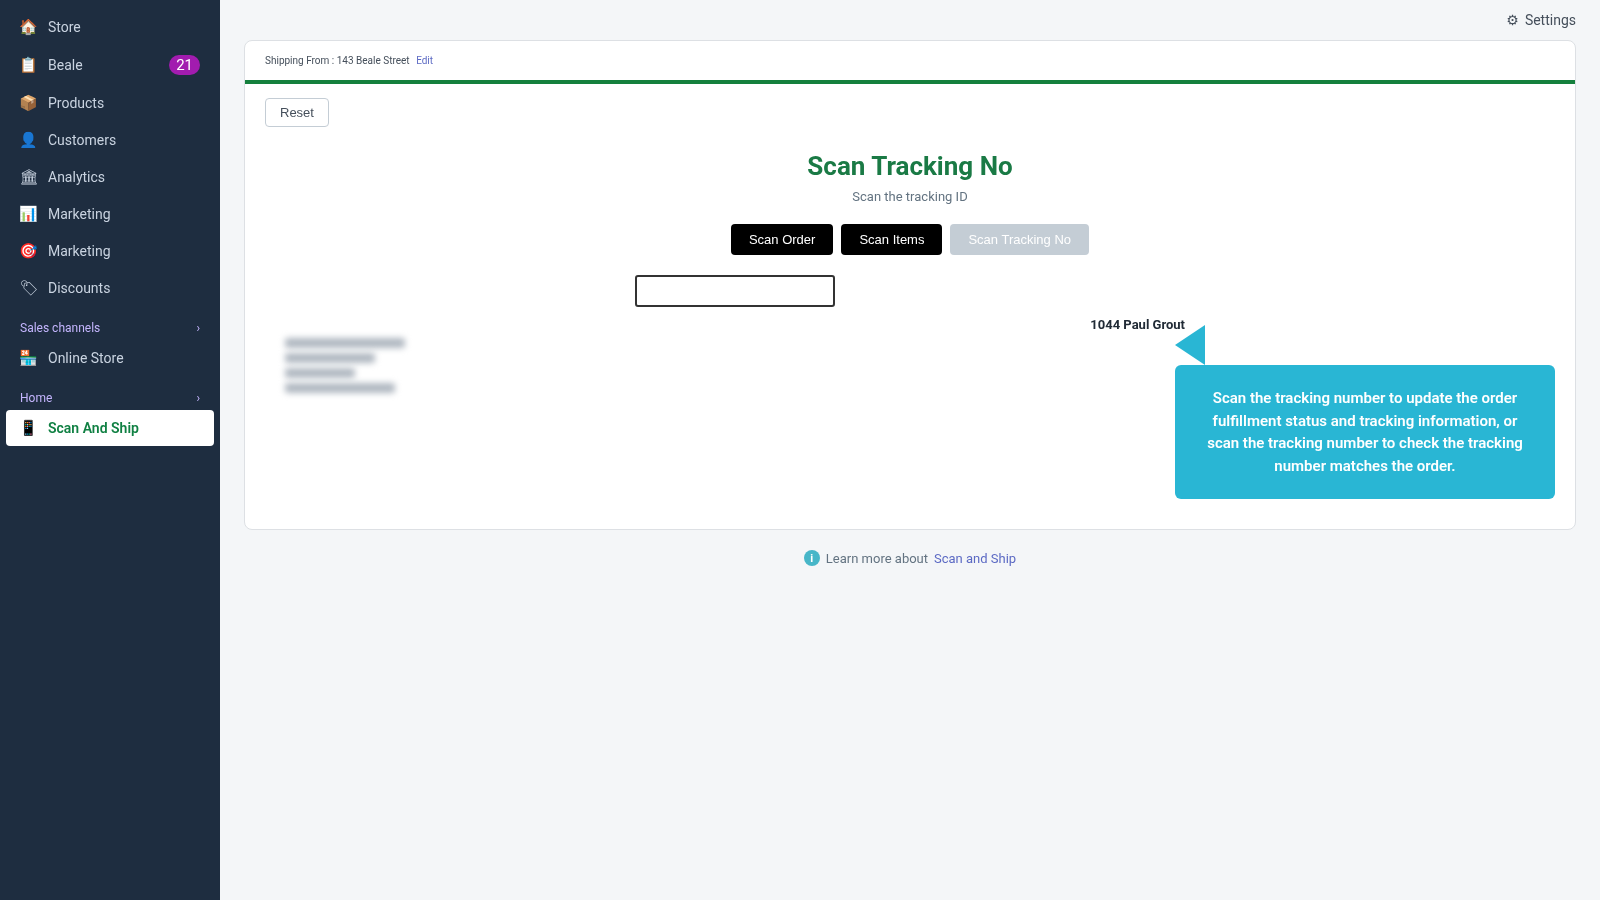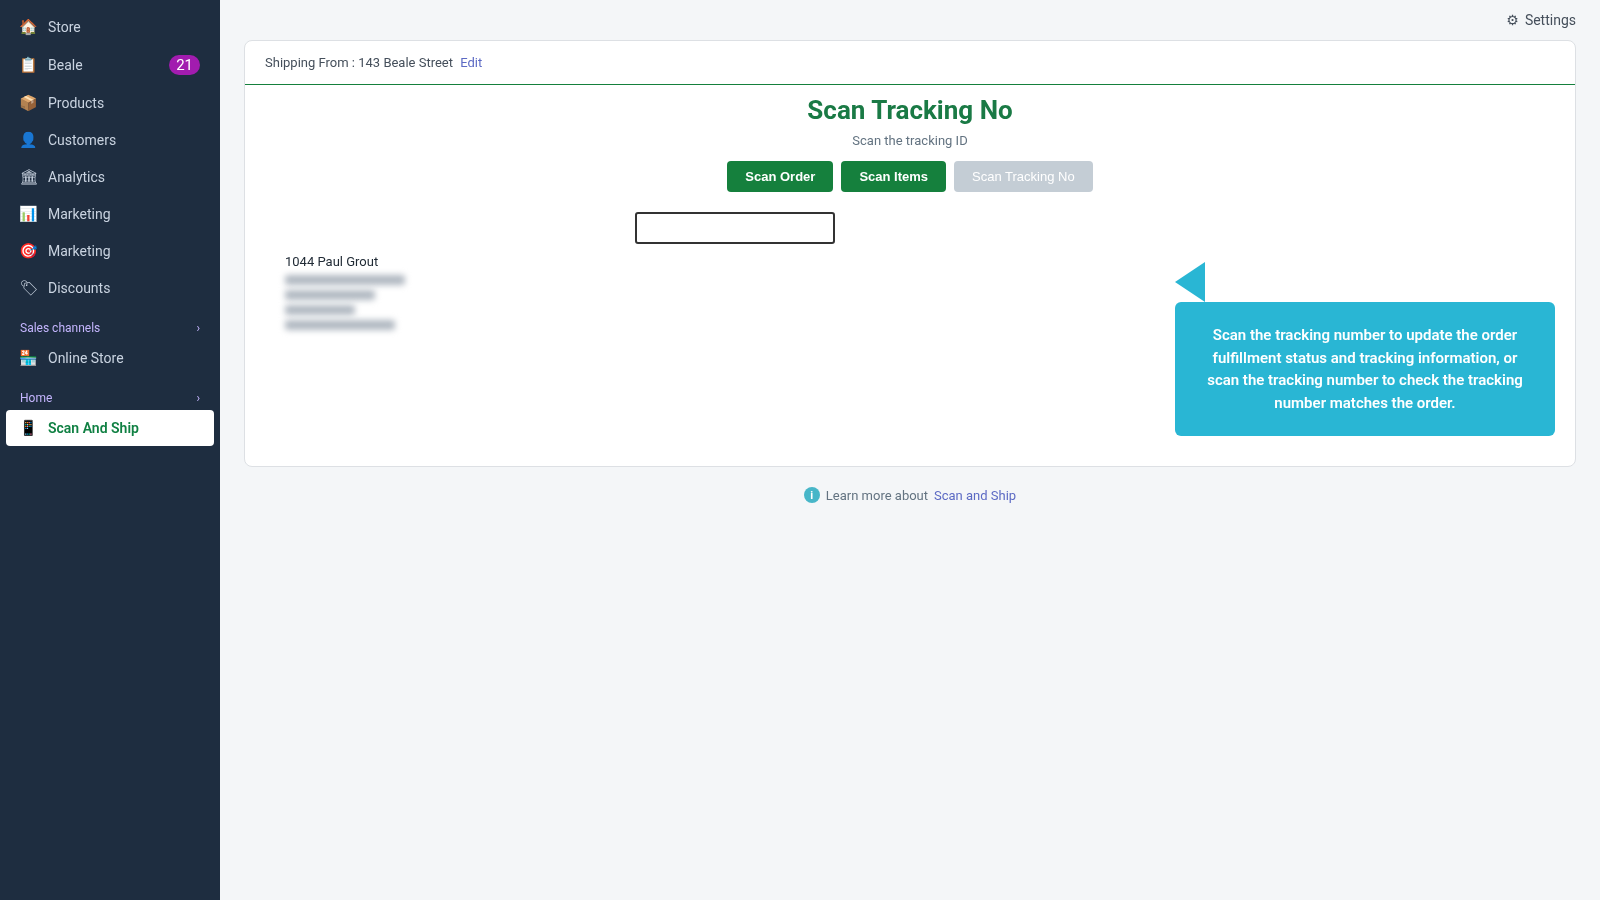--- a/index.html
+++ b/index.html
@@ -115,22 +115,22 @@
     .card {
       background: #fff;
       border: 1px solid #dde0e4;
       border-radius: 8px;
       overflow: hidden;
     }
 
     
     .shipping-bar {
       padding: 14px 20px;
-      border-bottom: 1px solid #15803d;
-      font-size: 13px;
+      border-bottom: 4px solid #15803d;
+      font-size: 10px;
       color: #454f5b;
     }
     .shipping-bar a {
       color: #5c6ac4;
       text-decoration: none;
       margin-left: 4px;
     }
 
     
     .btn-reset {
@@ -152,36 +152,36 @@
     }
     .scan-title {
       font-size: 26px;
       font-weight: 700;
       color: #1a7a45;
       margin-bottom: 8px;
     }
     .scan-subtitle {
       font-size: 13px;
       color: #637381;
-      margin-bottom: 13px;
+      margin-bottom: 20px;
     }
     .scan-buttons {
       display: flex;
       justify-content: center;
       gap: 8px;
       margin-bottom: 20px;
     }
     .btn-green {
-      background: #15803d;
+      background: #000000;
       color: #fff;
       border: none;
       border-radius: 4px;
       padding: 8px 18px;
       font-size: 13px;
-      font-weight: 700;
+      font-weight: 400;
       cursor: pointer;
     }
     .btn-disabled {
       background: #c4cdd5;
       color: #fff;
       border: none;
       border-radius: 4px;
       padding: 8px 18px;
       font-size: 13px;
       font-weight: 500;
@@ -197,22 +197,23 @@
     }
 
     
     .address-block {
       text-align: left;
       padding: 10px 20px 20px;
     }
     .address-name {
       font-size: 13px;
       color: #212b36;
-      font-weight: 400;
+      font-weight: 700;
       margin-bottom: 6px;
+      text-align: right;
     }
     .callout-arrow {
       width: 0;
       height: 0;
       border-top: 20px solid transparent;
       border-bottom: 20px solid transparent;
       border-right: 30px solid #29b6d4;
       margin-top: 20px;
       flex-shrink: 0;
     }
@@ -348,20 +349,23 @@
 
   <div class="page-area">
     <div class="card">
 
       <div class="shipping-bar">
         <span>Shipping From :</span>
         <span>143 Beale Street</span>
         <a href="#">Edit</a>
       </div>
 
+      <div style="padding: 0;">
+        <button class="btn-reset">Reset</button>
+      </div>
 
       <div class="scan-section">
         <div class="scan-title">Scan Tracking No</div>
         <div class="scan-subtitle">Scan the tracking ID</div>
         <div class="scan-buttons">
           <button class="btn-green">Scan Order</button>
           <button class="btn-green">Scan Items</button>
           <button class="btn-disabled">Scan Tracking No</button>
         </div>
         <div style="display:flex; align-items:flex-start; position:relative;">

